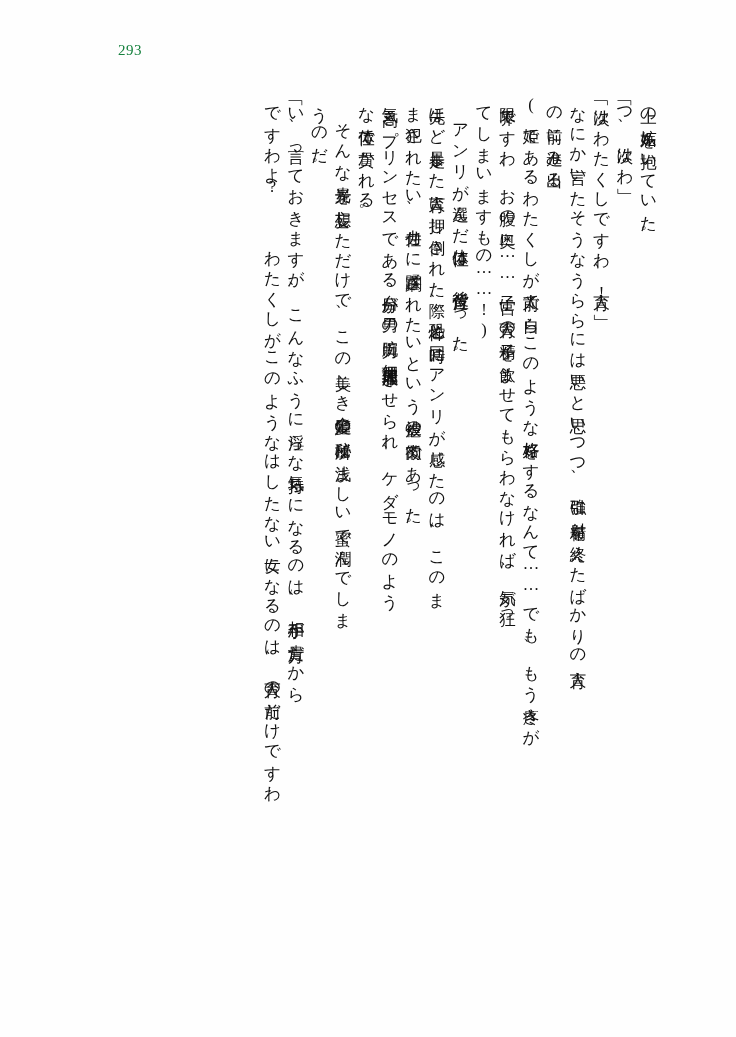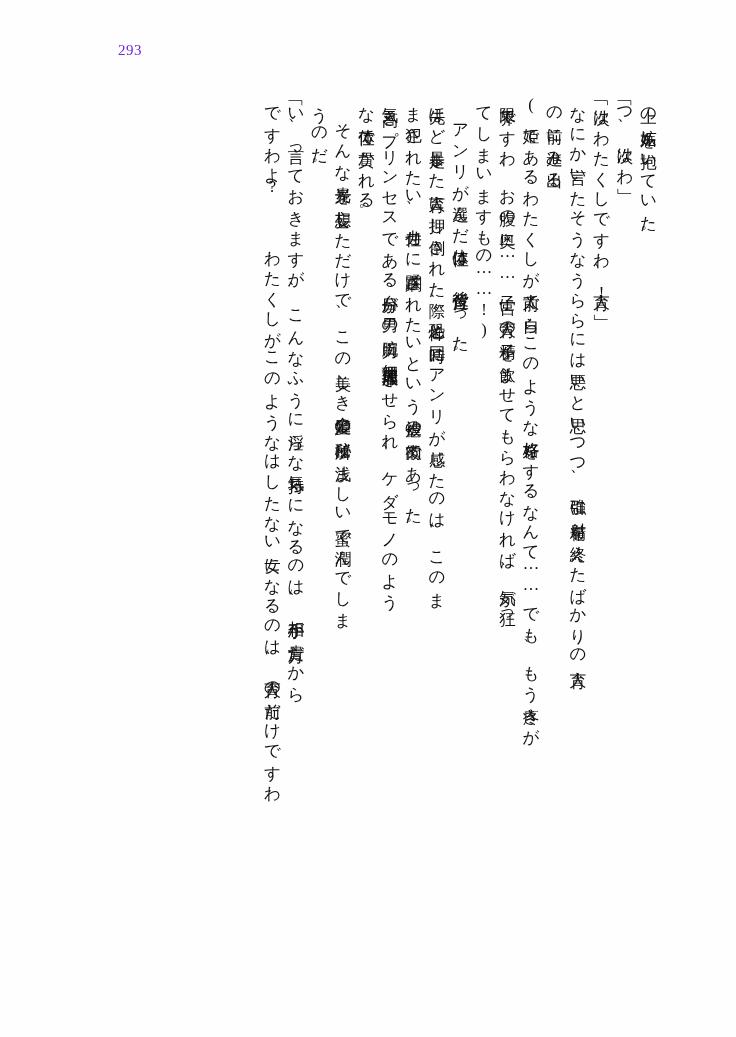--- a/index.html
+++ b/index.html
@@ -23,21 +23,21 @@
     height: 1037px;
     background: #fefefe;
   }
   .page-number {
     position: absolute;
     left: 118px;
     top: 42px;
     font-size: 15px;
     letter-spacing: 0.5px;
     font-family: "Liberation Serif", "DejaVu Serif", serif;
-    color: #6d28d9;
+    color: #15803d;
   }
   .text-block {
     position: absolute;
     top: 95px;
     left: 96px;
     width: 560px;
     height: 880px;
     display: flex;
     flex-direction: row-reverse;
     justify-content: flex-start;

